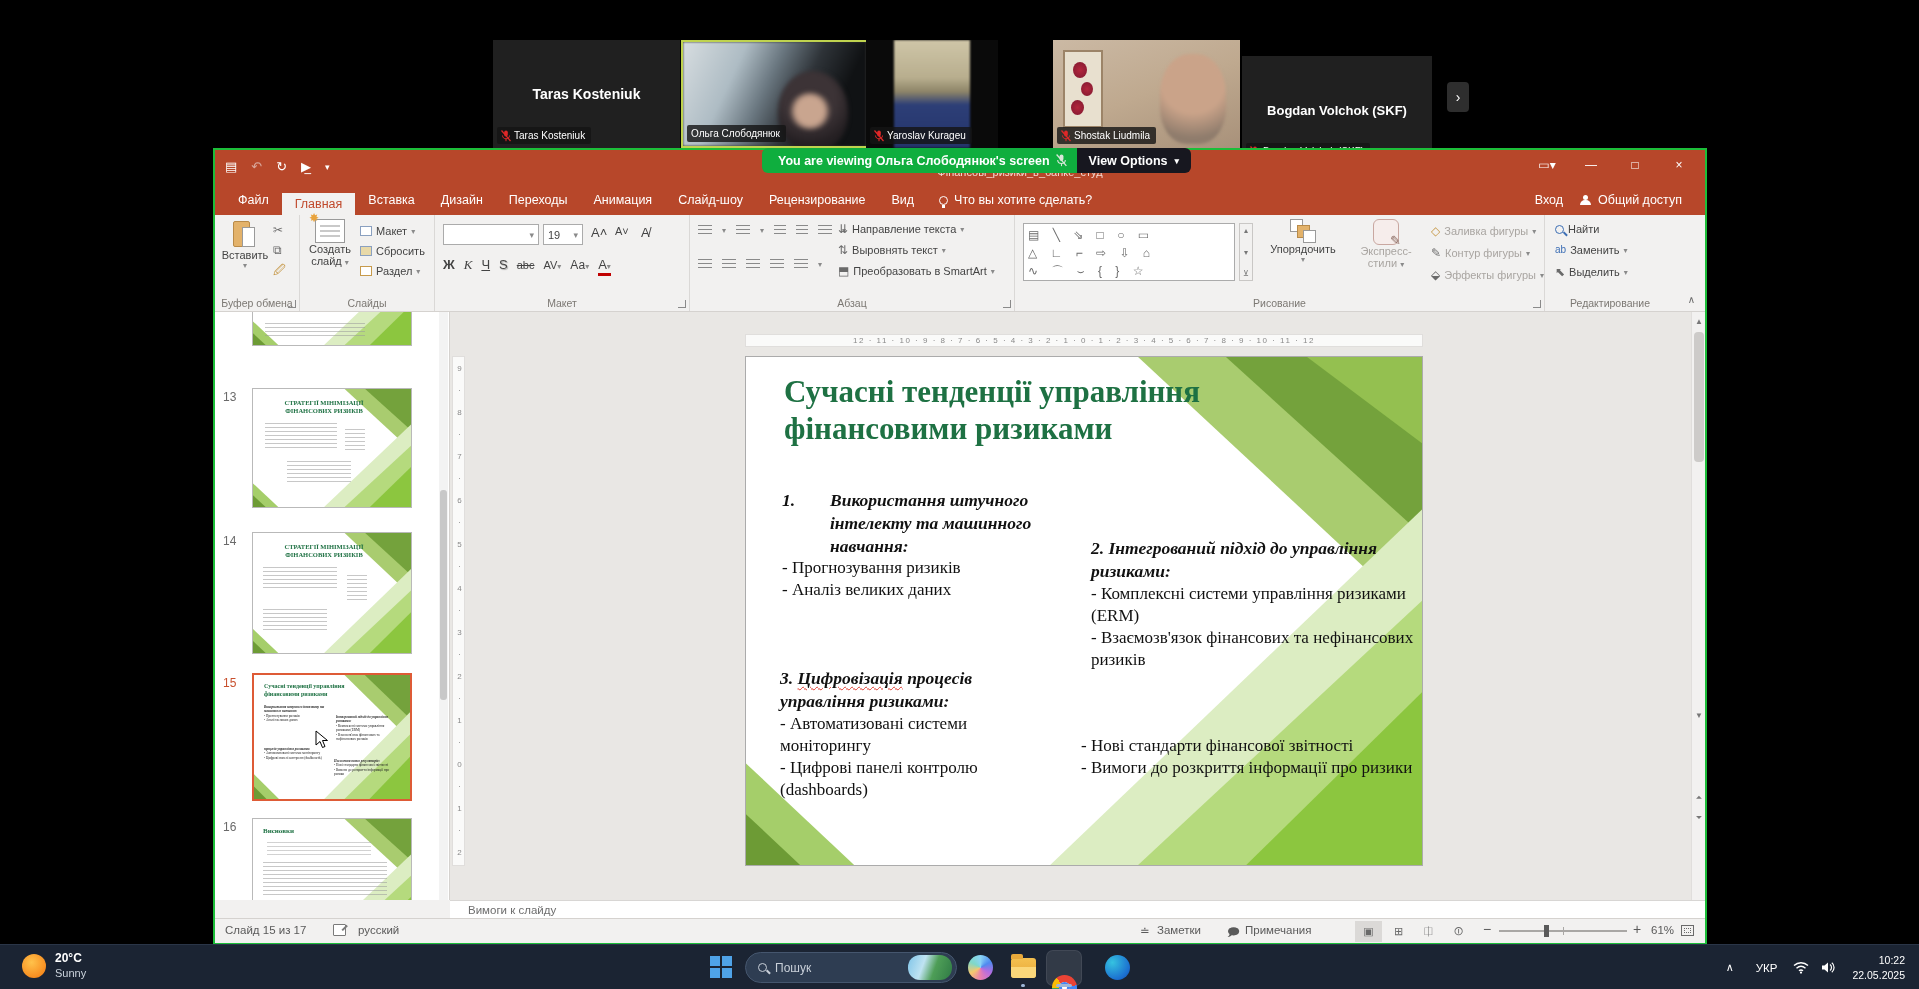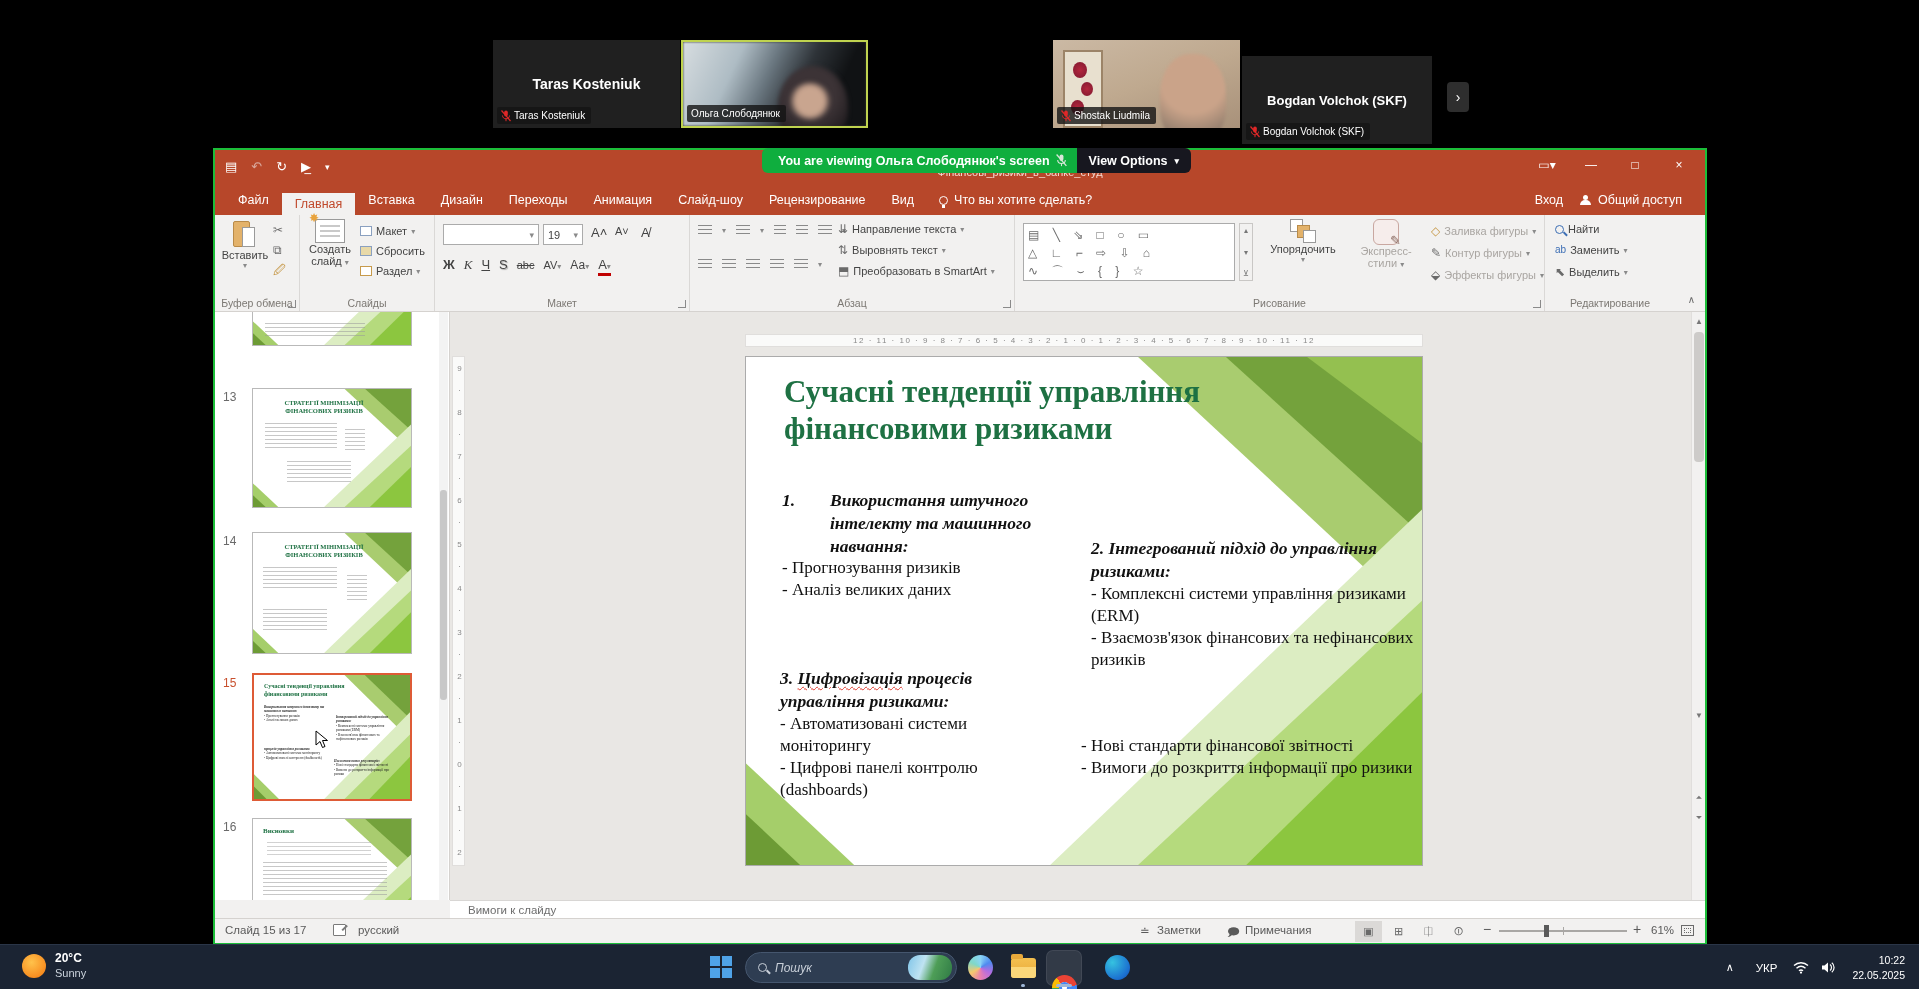--- a/index.html
+++ b/index.html
@@ -2,21 +2,21 @@
 <html><head>
 <meta charset="utf-8">
 <style>
   * { margin:0; padding:0; box-sizing:border-box; }
   html,body { background:#000; }
   body { font-family:"Liberation Sans", sans-serif; }
   .screen { position:relative; width:1919px; height:989px; background:#000; overflow:hidden; }
 
   
   .video-strip { position:absolute; left:0; top:0; width:1919px; height:148px; background:#000; }
-  .tile { position:absolute; top:40px; height:88px; background:#202020; overflow:hidden; }
+  .tile { position:absolute; top:40px; height:108px; background:#202020; overflow:hidden; }
   .tile .big-name { position:absolute; inset:0; display:flex; align-items:center; justify-content:center; color:#fff; font-weight:bold; font-size:14px; }
   .chip { position:absolute; left:4px; bottom:4px; height:17px; display:flex; align-items:center; gap:3px; background:rgba(20,20,20,.8); color:#fff; font-size:10px; padding:0 6px 0 4px; border-radius:2px; white-space:nowrap; }
   .t-olga { border:2px solid #BFD34F; }
   .vid-olga { position:absolute; inset:0; background:linear-gradient(115deg,#d7dde0 0%,#aebcc4 28%,#6a7780 45%,#2e3338 62%,#101214 80%); filter:blur(1px); }
   .vid-olga-head { position:absolute; left:52%; top:28%; width:70px; height:80px; border-radius:50% 50% 45% 45%; background:radial-gradient(circle at 45% 35%,#3c3336 0 40%,#241f22 70%); filter:blur(2px); }
   .vid-olga-face { position:absolute; left:58%; top:48%; width:42px; height:38px; border-radius:50%; background:radial-gradient(circle,#c9a58f 0 50%,rgba(201,165,143,0) 75%); filter:blur(2px); }
   .vid-yaro { position:absolute; left:50%; transform:translateX(-50%); top:0; width:76px; height:108px; background:linear-gradient(180deg,#cfc6a8 0%,#b8ae8e 35%,#8d8468 48%,#2d3f77 60%,#24346b 100%); filter:blur(1px); }
   .vid-shostak { position:absolute; inset:0; background:linear-gradient(160deg,#cbb9a4 0%,#bfa98f 50%,#a8917a 100%); }
   .flower-pic { position:absolute; left:10px; top:10px; width:40px; height:78px; background:#e8e0cf; border:2px solid #9c8468; }
   .flower-pic i { position:absolute; display:block; border-radius:50%; background:radial-gradient(circle,#b3263c,#7e1830); }
@@ -148,21 +148,21 @@
   .fit-ic:after { content:""; position:absolute; inset:2px; border:1px dotted #6a6a6a; }
 
   
   .taskbar { position:absolute; left:0; bottom:0; width:1919px; height:45px; background:#1B2433; border-top:1px solid #2A3547; color:#fff; }
   .weather { position:absolute; left:22px; top:6px; display:flex; gap:9px; align-items:center; cursor:pointer; }
   .sun { width:24px; height:24px; border-radius:50%; background:radial-gradient(circle at 40% 35%, #FFC24B, #F78A1E 75%); }
   .weather .wt { font-size:12px; font-weight:bold; line-height:1.25; }
   .weather .wc { font-size:11px; color:#CBD3DC; font-weight:normal; }
   .startbtn { position:absolute; left:710px; top:11px; width:22px; height:22px; display:grid; grid-template-columns:10px 10px; grid-gap:2px; cursor:pointer; }
   .startbtn i { width:10px; height:10px; background:#4FA3E8; }
-  .searchpill { position:absolute; left:745px; top:7px; width:212px; height:31px; background:#2E3D52; border:1px solid #45566E; border-radius:16px; display:flex; align-items:center; padding:0 4px 0 12px; cursor:pointer;font-style:italic; }
+  .searchpill { position:absolute; left:745px; top:7px; width:212px; height:31px; background:#2E3D52; border:1px solid #45566E; border-radius:16px; display:flex; align-items:center; padding:0 4px 0 12px; cursor:pointer; }
   .searchpill .sic { width:9px; height:9px; border:1.6px solid #C8CFD8; border-radius:50%; position:relative; margin-right:8px; }
   .searchpill .sic:after { content:""; position:absolute; left:7px; top:7px; width:5px; height:1.6px; background:#C8CFD8; transform:rotate(45deg); }
   .searchpill .stext { font-size:12px; color:#C8CFD8; }
   .searchpill .spic { margin-left:auto; width:44px; height:25px; border-radius:12px; background:linear-gradient(110deg,#7FC4E8 0%,#BFE3F2 35%,#4E9E57 60%,#2F7A45 100%); }
   .tb-ic { position:absolute; top:10px; width:25px; height:25px; cursor:pointer; }
   .copilot { border-radius:50%; background:conic-gradient(#8AD4F5,#4E8BF0,#B56CE0,#E87EB0,#F5C86E,#7FD8C8,#8AD4F5); }
   .folder { background:linear-gradient(#F4C04F,#E8A93B); border-radius:3px; position:relative; height:20px; top:13px; }
   .folder:before { content:""; position:absolute; left:0; top:-4px; width:12px; height:5px; background:#E8A93B; border-radius:2px 2px 0 0; }
   .folder:after { content:""; position:absolute; left:0; bottom:0; width:100%; height:11px; background:#FBD77A; border-radius:0 0 3px 3px; }
   .chrome-hl { position:absolute; left:1046px; top:5px; width:36px; height:36px; background:rgba(255,255,255,.10); border:1px solid rgba(255,255,255,.08); border-radius:7px; }
@@ -198,20 +198,32 @@
 
     <div class="tile t-olga" style="left:681px;width:187px;background:#333;">
       <div class="vid-olga"></div>
       <div class="vid-olga-head"></div>
       <div class="vid-olga-face"></div>
       <div class="chip">
         <span>Ольга Слободянюк</span>
       </div>
     </div>
 
+    <div class="tile" style="left:866px;width:132px;background:#0a0a0a;">
+      <div class="vid-yaro"></div>
+      <div class="chip">
+        <svg class="mic-svg" width="10" height="12" viewBox="0 0 10 12">
+            <rect x="3.2" y="0.5" width="3.6" height="6" rx="1.8" fill="#E02828"></rect>
+            <path d="M1.5 5.5c0 2 1.5 3.3 3.5 3.3s3.5-1.3 3.5-3.3" stroke="#E02828" stroke-width="1" fill="none"></path>
+            <rect x="4.5" y="8.8" width="1" height="2.4" fill="#E02828"></rect>
+            <line x1="0.5" y1="0.5" x2="9.5" y2="11" stroke="#E02828" stroke-width="1.2"></line>
+          </svg>
+        <span>Yaroslav Kurageu</span>
+      </div>
+    </div>
 
     <div class="tile" style="left:1053px;width:187px;">
       <div class="vid-shostak"></div>
       <div class="flower-pic">
         <i style="left:8px;top:10px;width:14px;height:16px;"></i>
         <i style="left:16px;top:30px;width:12px;height:14px;"></i>
         <i style="left:6px;top:48px;width:13px;height:15px;"></i>
       </div>
       <div class="shostak-face"></div>
       <div class="chip">

